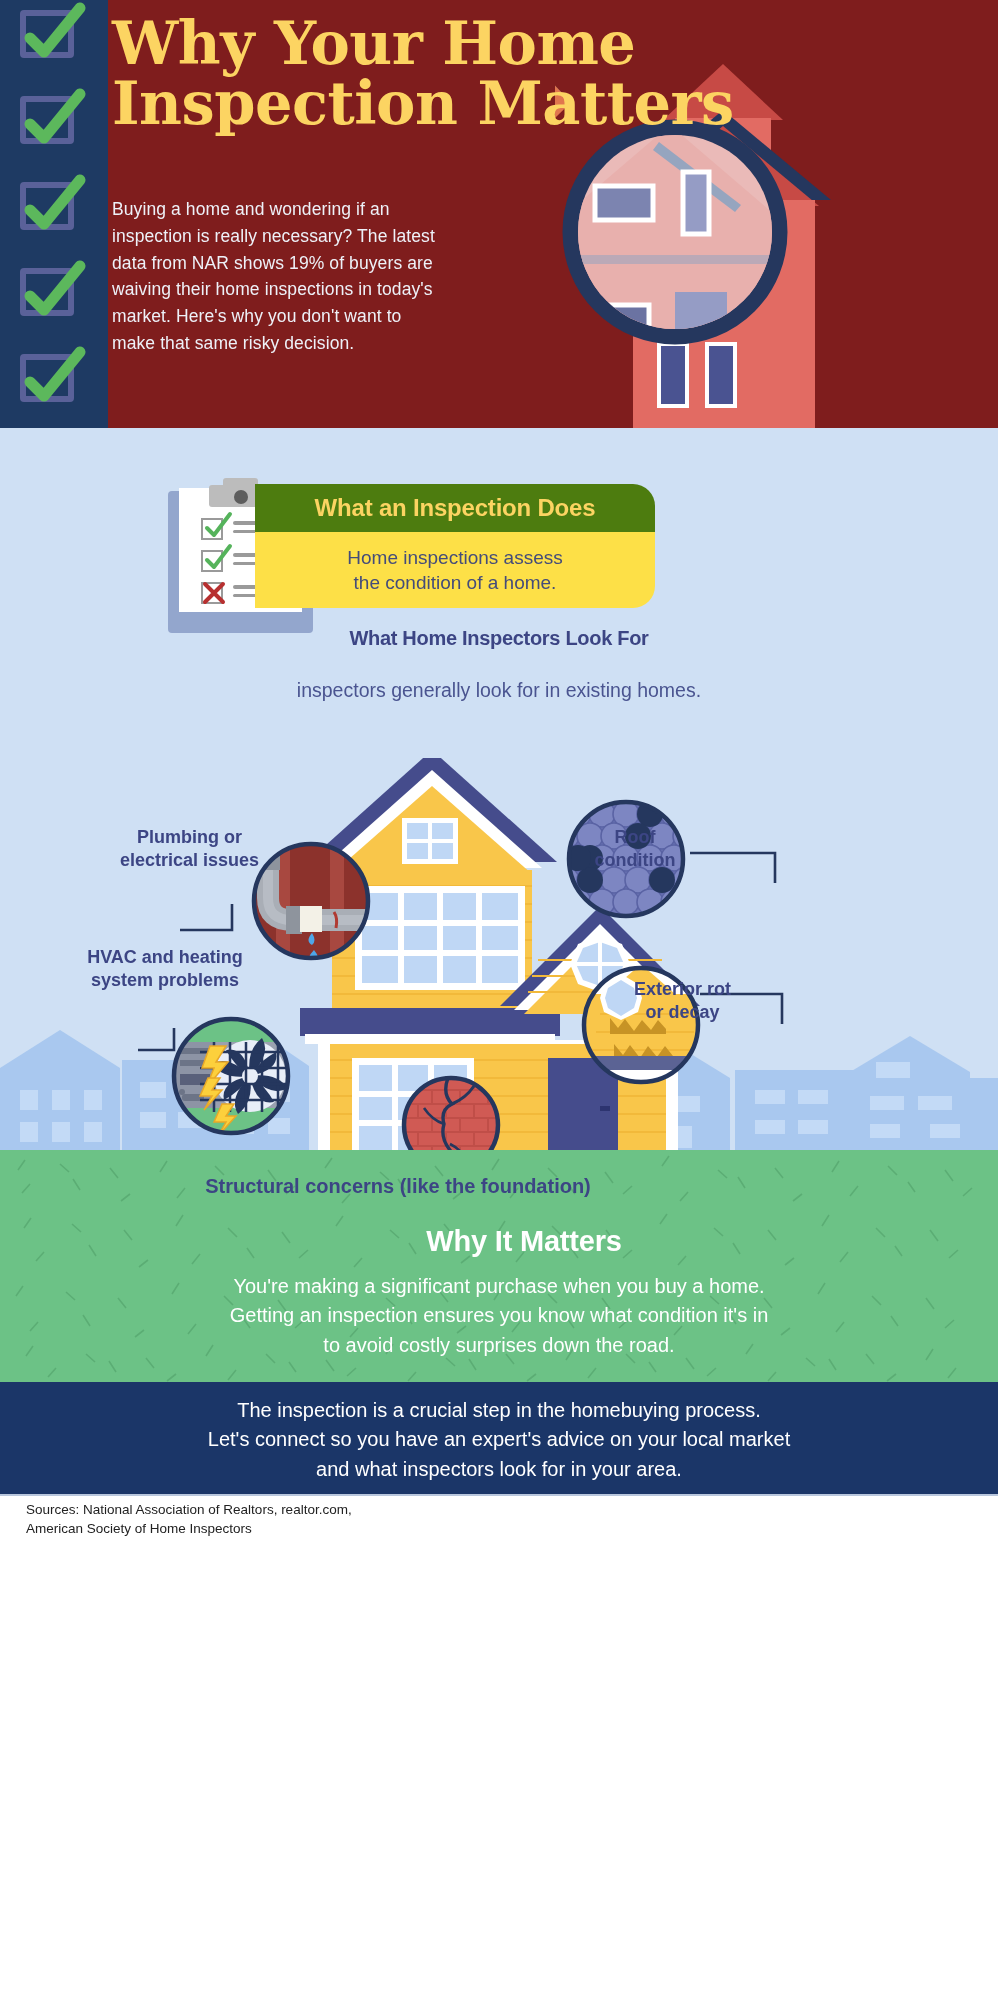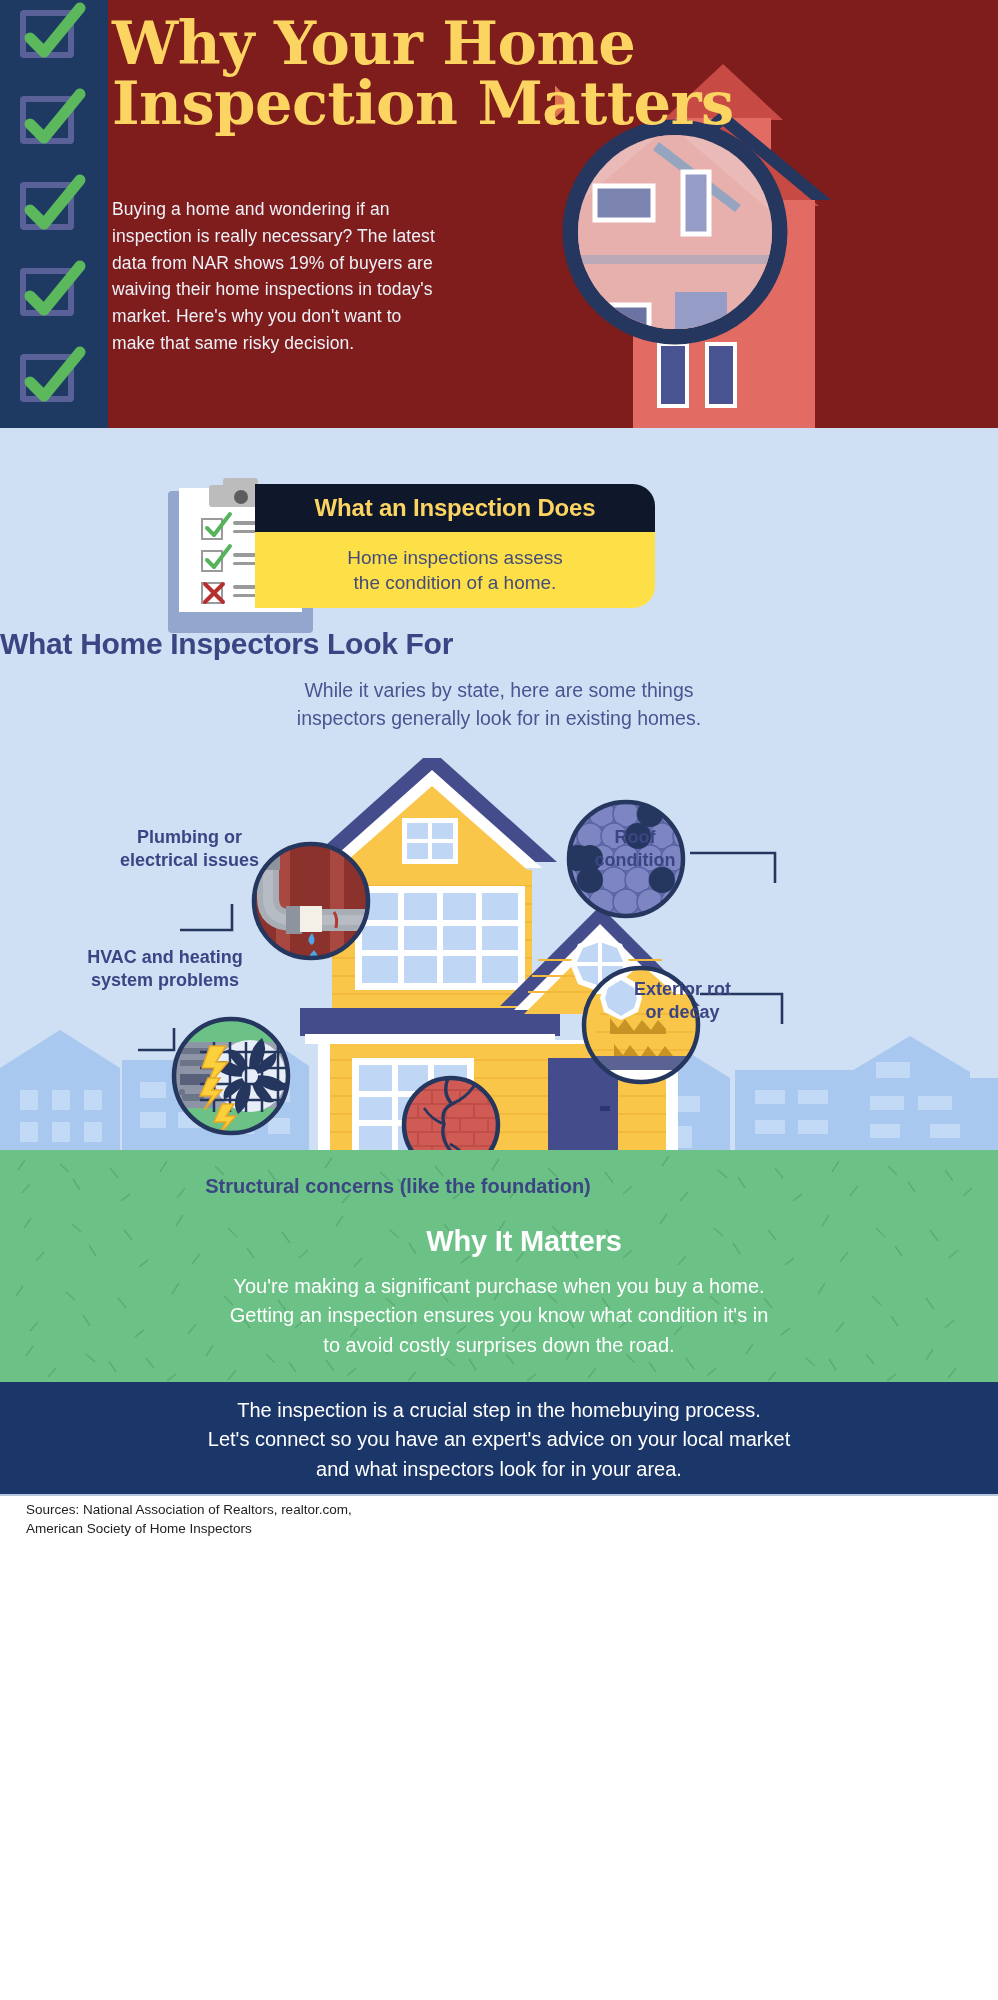--- a/index.html
+++ b/index.html
@@ -28,29 +28,29 @@
   .clip-top{position:absolute;left:41px;top:7px;width:63px;height:22px;background:#bcbcbc;border-radius:3px;}
   .clip-tab{position:absolute;left:55px;top:0px;width:35px;height:15px;background:#bcbcbc;border-radius:3px 3px 0 0;}
   .clip-hole{position:absolute;left:66px;top:12px;width:14px;height:14px;border-radius:50%;background:#5d5d5d;}
   .crow{position:absolute;left:22px;width:100px;height:24px;}
   .crow .mark{position:absolute;left:0;top:0;width:22px;height:22px;border:2.5px solid #9a9a9a;box-sizing:border-box;}
   .crow .lines{position:absolute;left:32px;top:3px;width:66px;}
   .crow .lines i{display:block;height:3.5px;background:#9a9a9a;margin-bottom:5px;border-radius:2px;}
 
   
   .ipanel{position:absolute;left:255px;top:56px;width:400px;border-radius:0 22px 22px 0;overflow:hidden;}
-  .ipanel-hd{height:48px;background:#0f172a;color:#fcd462;
+  .ipanel-hd{height:48px;background:#4d7c0f;color:#fcd462;
     display:flex;align-items:center;justify-content:center;
     font-size:24px;font-weight:700;letter-spacing:-0.2px;}
   .ipanel-bd{height:76px;background:#fde047;color:#444c7a;
     display:flex;flex-direction:column;align-items:center;justify-content:center;
     font-size:19px;line-height:1.34;font-weight:300;text-align:center;}
 
-  .look-h{position:absolute;left:0;top:199px;width:998px;text-align:left;
-    font-size:30px;font-weight:700;color:#3c4584;letter-spacing:-0.3px;}
+  .look-h{position:absolute;left:0;top:199px;width:998px;text-align:center;
+    font-size:20px;font-weight:700;color:#3c4584;letter-spacing:-0.3px;}
   .look-s{position:absolute;left:0;top:248px;width:998px;text-align:center;
     font-size:19.5px;line-height:1.45;color:#4a5490;font-weight:300;}
 
   
   .skyline{position:absolute;left:0;bottom:0;width:998px;height:130px;}
 
   
   .scene{position:absolute;left:0;top:330px;width:998px;height:392px;}
 
   
@@ -204,21 +204,20 @@
     <div class="ipanel">
       <div class="ipanel-hd">What an Inspection Does</div>
       <div class="ipanel-bd">
         <span>Home inspections assess</span>
         <span>the condition of a home.</span>
       </div>
     </div>
 
     <div class="look-h">What Home Inspectors Look For</div>
     <div class="look-s">
-      <div>While it varies by state, here are some things</div>
       <div>inspectors generally look for in existing homes.</div>
     </div>
 
     <svg class="skyline" viewBox="0 0 998 130" preserveAspectRatio="none">
       <g fill="#a9c8ef">
         <polygon points="0,48 60,10 120,48 120,130 0,130"></polygon>
         <rect x="122" y="40" width="100" height="90"></rect>
         <polygon points="215,46 262,14 309,46 309,130 215,130"></polygon>
         <rect x="640,0" width="0" height="0"></rect>
         <polygon points="600,58 665,18 730,58 730,130 600,130"></polygon>

